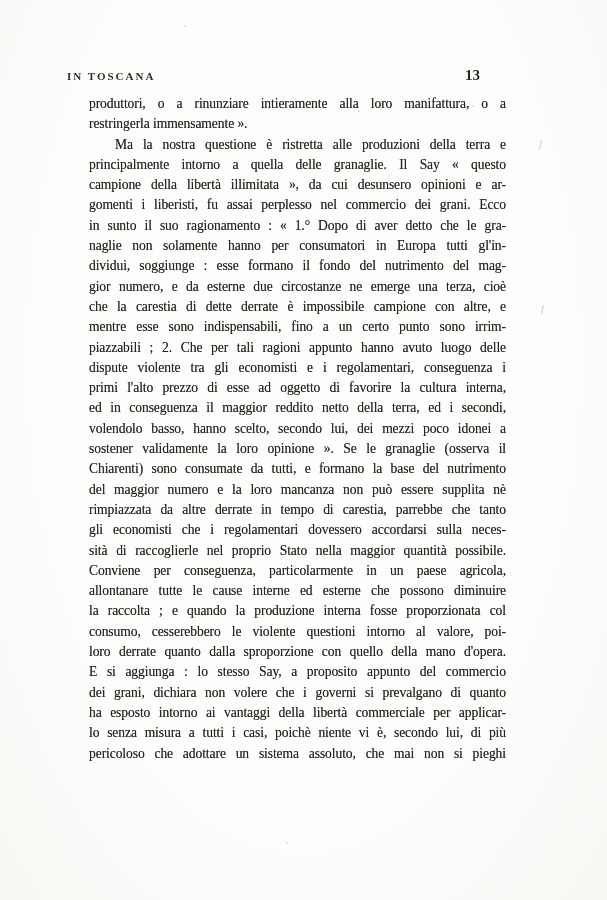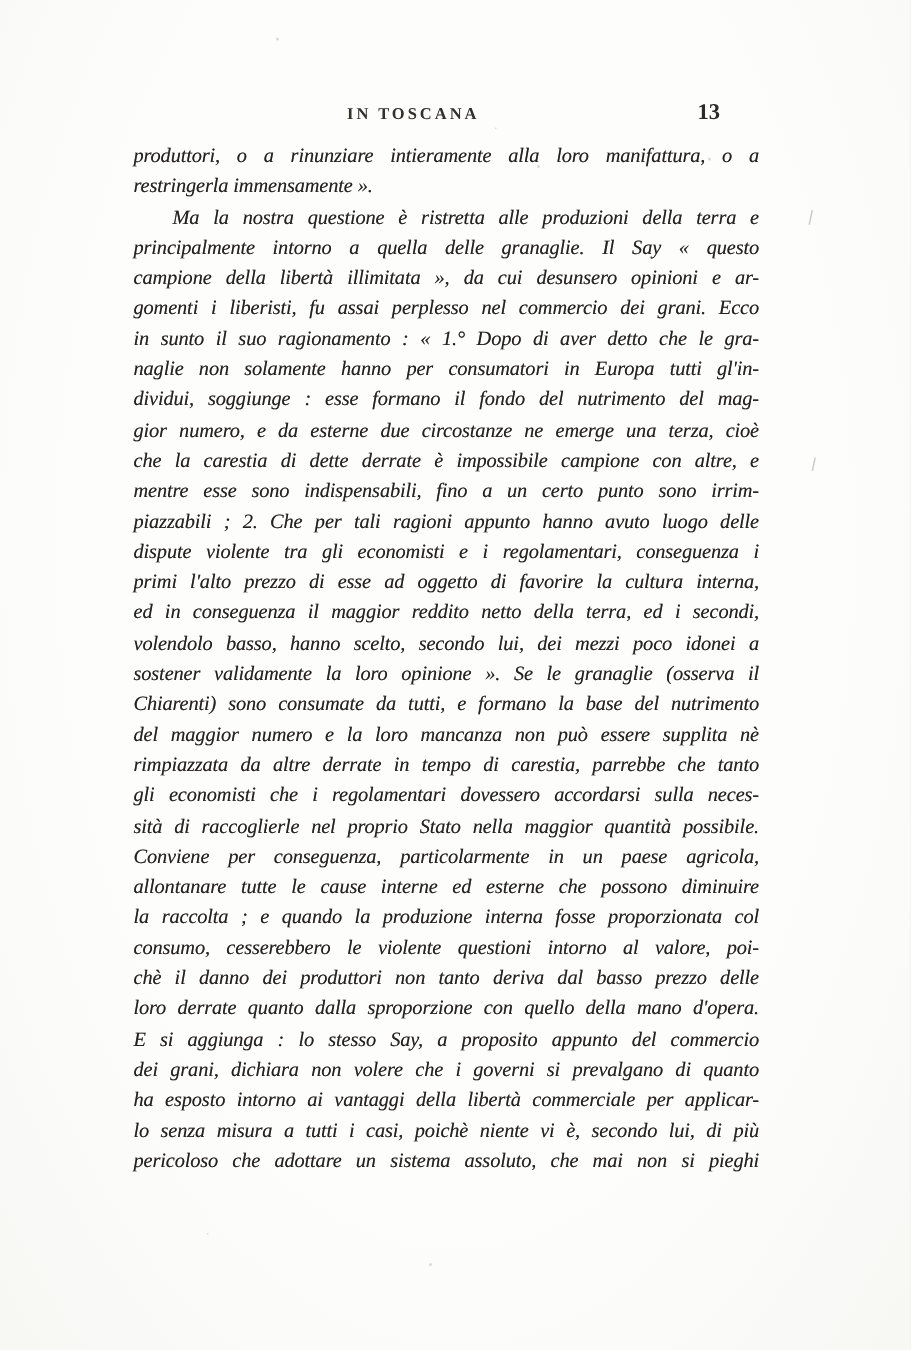--- a/index.html
+++ b/index.html
@@ -21,21 +21,20 @@
   .page-header {
     position: absolute;
     top: 70px;
     left: 89px;
     width: 417px;
     height: 20px;
   }
   .running-title {
     display: block;
     width: 100%;
-    text-align: center;
     transform: translateX(-22px);
     font-size: 11px;
     letter-spacing: 2px;
     font-weight: 700;
     color: #33302c;
   }
   .page-number {
     position: absolute;
     top: -3px;
     right: 26px;
@@ -52,21 +51,20 @@
   .line {
     height: 20.3px;
     line-height: 20.3px;
     font-size: 13.6px;
     letter-spacing: -0.1px;
     white-space: nowrap;
     overflow: visible;
     text-align: justify;
     text-align-last: justify;
     text-shadow: 0 0 0.4px rgba(38,34,32,0.55);
-    font-style: italic;
   }
   .line.no-just {
     text-align: right;
     text-align-last: left;
   }
   .line.indent {
     padding-left: 26px;
   }
   .speckle {
     position: absolute;
@@ -111,21 +109,20 @@
       <div class="line">sostener validamente la loro opinione ». Se le granaglie (osserva il</div>
       <div class="line">Chiarenti) sono consumate da tutti, e formano la base del nutrimento</div>
       <div class="line">del maggior numero e la loro mancanza non può essere supplita nè</div>
       <div class="line">rimpiazzata da altre derrate in tempo di carestia, parrebbe che tanto</div>
       <div class="line">gli economisti che i regolamentari dovessero accordarsi sulla neces-</div>
       <div class="line">sità di raccoglierle nel proprio Stato nella maggior quantità possibile.</div>
       <div class="line">Conviene per conseguenza, particolarmente in un paese agricola,</div>
       <div class="line">allontanare tutte le cause interne ed esterne che possono diminuire</div>
       <div class="line">la raccolta ; e quando la produzione interna fosse proporzionata col</div>
       <div class="line">consumo, cesserebbero le violente questioni intorno al valore, poi-</div>
-      <div class="line">chè il danno dei produttori non tanto deriva dal basso prezzo delle</div>
       <div class="line">loro derrate quanto dalla sproporzione con quello della mano d'opera.</div>
       <div class="line">E si aggiunga : lo stesso Say, a proposito appunto del commercio</div>
       <div class="line">dei grani, dichiara non volere che i governi si prevalgano di quanto</div>
       <div class="line">ha esposto intorno ai vantaggi della libertà commerciale per applicar-</div>
       <div class="line">lo senza misura a tutti i casi, poichè niente vi è, secondo lui, di più</div>
       <div class="line">pericoloso che adottare un sistema assoluto, che mai non si pieghi</div>
     </div>
 
   <div id="artifacts">
       <div class="speckle" style="left: 184px; top: 25px; width: 2px; height: 2px;"></div>

